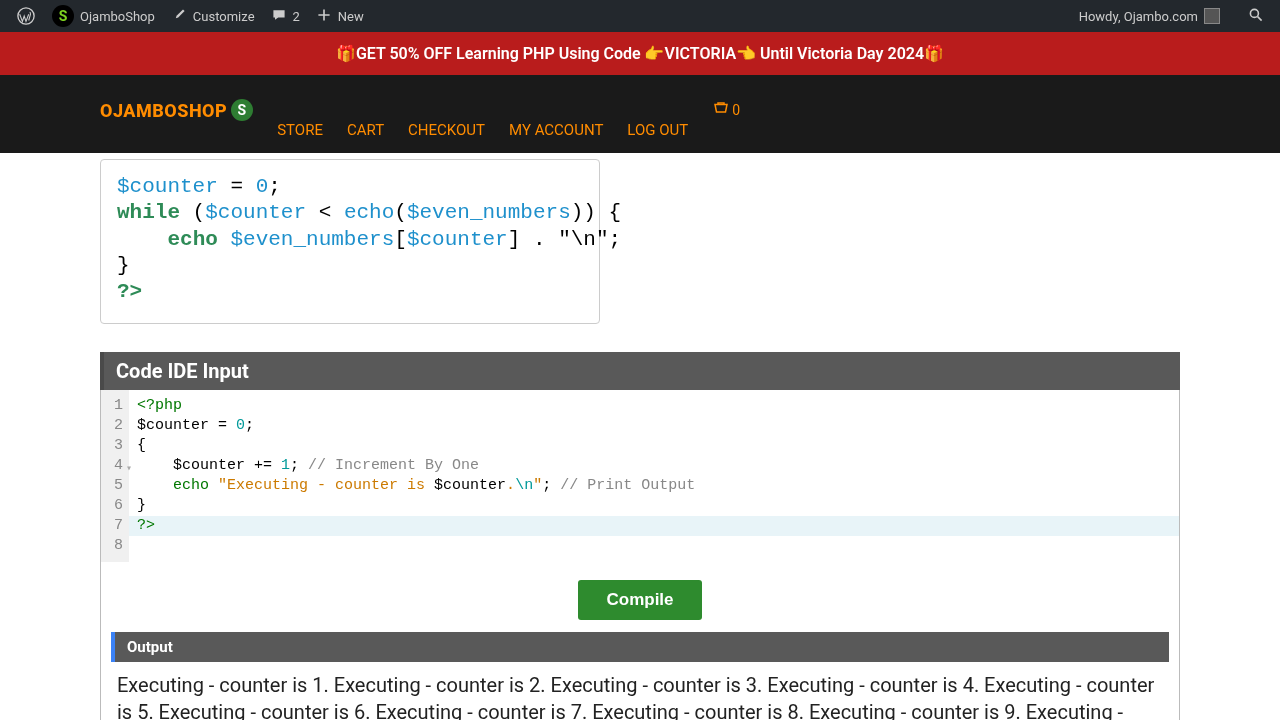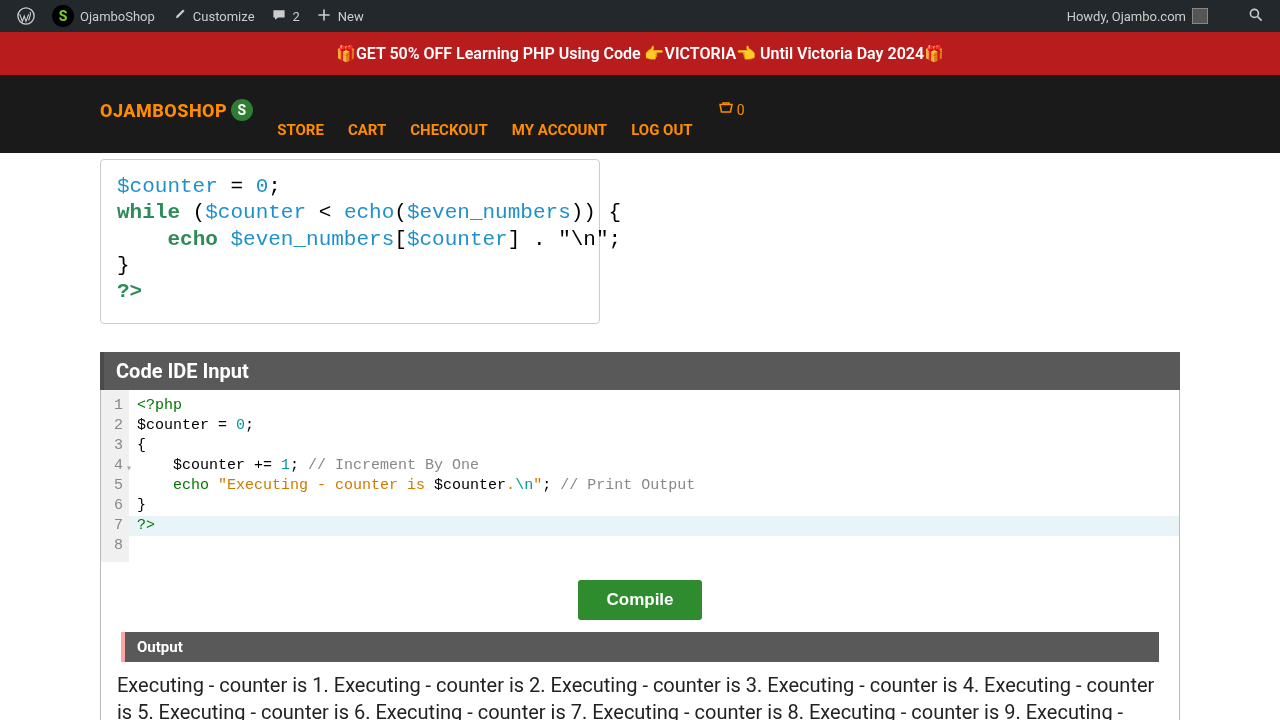--- a/index.html
+++ b/index.html
@@ -2,36 +2,36 @@
 <html><head>
 <meta charset="utf-8">
 <style>
 * { margin: 0; padding: 0; box-sizing: border-box; }
 body { font-family: -apple-system, BlinkMacSystemFont, "Segoe UI", Roboto, sans-serif; background: #fff; width: 1280px; height: 720px; overflow: hidden; }
 
 
 .admin-bar { background: #23282d; height: 32px; display: flex; align-items: center; padding: 0 8px; color: #ccc; font-size: 13px; }
 .admin-left { display: flex; align-items: center; gap: 0; flex: 1; }
 .admin-item { display: flex; align-items: center; gap: 6px; padding: 0 8px; height: 32px; cursor: pointer; }
-.admin-right { display: flex; align-items: center; gap: 24px; }
+.admin-right { display: flex; align-items: center; gap: 12px; }
 .wp-logo { width: 20px; height: 20px; display: flex; align-items: center; justify-content: center; }
 .site-badge { background: #000; border-radius: 50%; width: 22px; height: 22px; display: flex; align-items: center; justify-content: center; color: #7ed321; font-weight: bold; font-size: 14px; }
 .avatar-small { width: 16px; height: 16px; background: #555; border: 1px solid #888; }
 .search-ico { width: 16px; height: 16px; }
 
 
 .promo { background: #b91c1c; color: #fff; text-align: center; padding: 12px 0; font-size: 16px; font-weight: 600; }
 .promo .em { font-size: 16px; }
 
 
 .main-nav { background: #1a1a1a; padding: 6px 0 14px; }
 .nav-inner { display: flex; align-items: center; gap: 24px; padding: 0 100px; }
 .brand { color: #ff8c00; font-weight: 800; font-size: 18px; letter-spacing: 0.5px; display: flex; align-items: center; gap: 4px; }
 .brand-badge { background: #2e7d32; border-radius: 50%; width: 22px; height: 22px; display: inline-flex; align-items: center; justify-content: center; color: #fff; font-weight: bold; font-size: 14px; }
-.nav-link { color: #ff8c00; font-weight: 700; font-size: 15px; text-decoration: none; margin-top: 40px; }
+.nav-link { color: #ff8c00; font-weight: 400; font-size: 15px; text-decoration: none; margin-top: 40px; }
 .cart-ico { color: #ff8c00; display: flex; align-items: center; gap: 2px; font-size: 14px; }
 
 
 .content { padding: 0 100px; }
 
 
 .code-frame { border: 1px solid #ccc; border-radius: 4px; padding: 14px 16px 18px; margin-top: 6px; width: 500px; font-family: "Courier New", monospace; font-size: 21px; line-height: 1.25; }
 .tok-var { color: #1e90cc; }
 .tok-key { color: #2e8b57; font-weight: 600; }
 .tok-fn { color: #1e90cc; }
@@ -51,21 +51,21 @@
 .t-num { color: #009999; }
 .t-str { color: #cc7a00; }
 .t-com { color: #888; }
 .t-kw2 { color: #007700; }
 
 
 .compile-wrap { text-align: center; padding: 18px 0 12px; }
 .compile { background: #2e8b2e; color: #fff; border: none; padding: 10px 28px; font-size: 17px; font-weight: 700; border-radius: 3px; cursor: pointer; }
 
 
-.out-head { background: #595959; color: #fff; font-weight: 700; padding: 6px 12px; margin: 0 20px; border-left: 4px solid #fca5a5; font-size: 15px; }
+.out-head { background: #595959; color: #fff; font-weight: 700; padding: 6px 12px; margin: 0 10px; border-left: 4px solid #3b82f6; font-size: 15px; }
 .out-body { padding: 10px 16px 14px; margin: 0 0px; font-size: 20px; line-height: 1.35; color: #222; }
 .ide-outer { border: 1px solid #bbb; border-top: none; padding-bottom: 2px; }
 
 
 .pager { display: flex; justify-content: space-between; align-items: center; padding: 18px 0 0; font-size: 18px; font-weight: 600; }
 </style>
 </head>
 <body>
 
 <div class="admin-bar">

